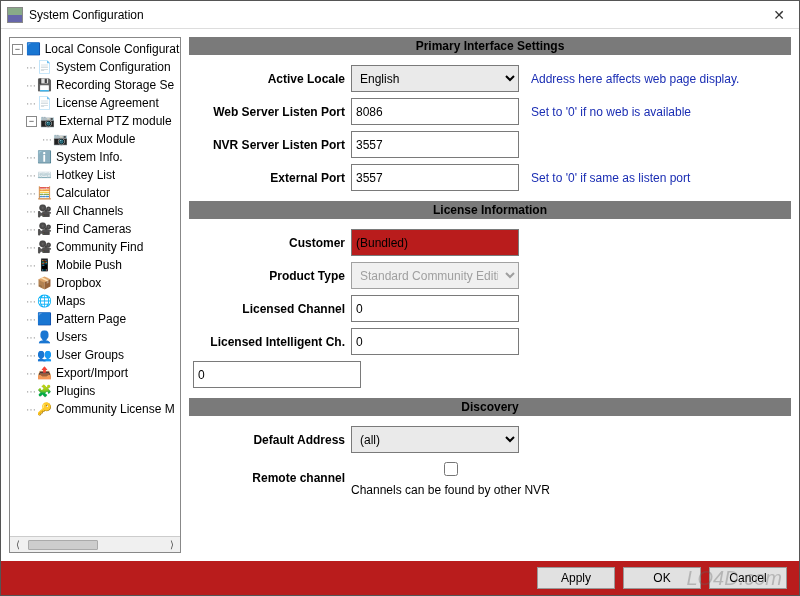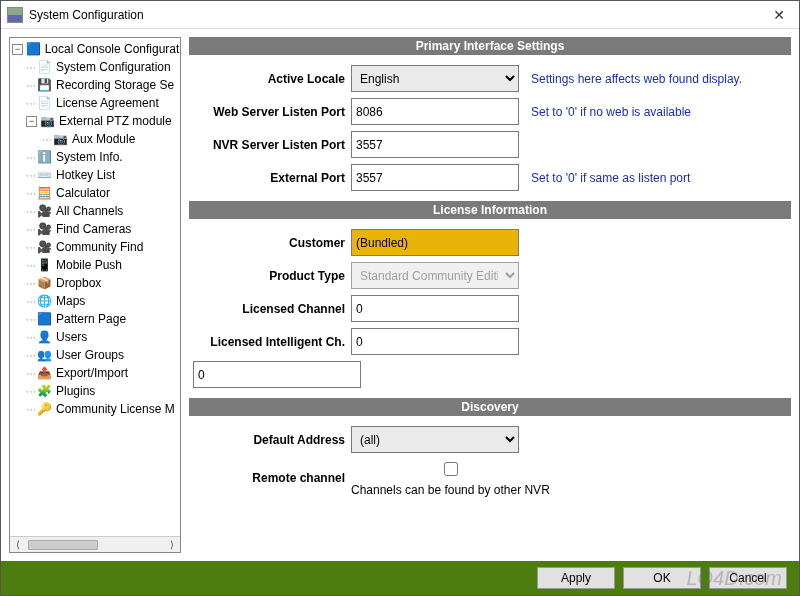--- a/index.html
+++ b/index.html
@@ -117,21 +117,21 @@
   .hscroll .track { flex:1; }
   
   .main {
     flex: 1;
     overflow: hidden;
     display: flex;
     flex-direction: column;
   }
   .section-header {
     background: #7a7a7a;
-    color: #ffffff;
+    color: #000000;
     font-weight: bold;
     text-align: center;
     padding: 2px 0;
     font-size: 12px;
     margin-top: 0;
   }
   .section-header + .rows,
   .rows + .section-header { margin-top: 4px; }
   .rows { display: flex; flex-direction: column; gap: 6px; padding: 6px 4px; }
   .row {
@@ -150,41 +150,41 @@
     width: 100%;
     height: 27px;
     font-family: inherit;
     font-size: 12px;
     border: 1px solid #7a7a7a;
     background: #fff;
     padding: 1px 4px;
   }
   .row select { background: #eaeaea; }
   .row select.disabled { color: #777; }
-  .row input.readonly { background: #eab308; }
+  .row input.readonly { background: #b91c1c; }
   .row .hint {
     color: #1a2db3;
     font-size: 12px;
     margin-left: 6px;
   }
   .row .checkbox {
     display:flex; align-items:center; gap:4px;
     font-size:12px;
     flex-direction:column;
   }
   .row .checkbox input { width:14px; height:14px; }
   
   .footer {
     height: 34px;
     display: flex;
     align-items: center;
     justify-content: flex-end;
     gap: 8px;
     padding: 0 12px 0 0;
-    background:#4d7c0f;
+    background:#b91c1c;
   }
   .footer button {
     width: 78px;
     height: 22px;
     font-family: inherit;
     font-size: 12px;
     background: #e1e1e1;
     border: 1px solid #999;
   }
   
@@ -334,21 +334,21 @@
 
       <div class="section-header">Primary Interface Settings</div>
       <div class="rows">
         <div class="row">
           <span class="lbl">Active Locale</span>
           <span class="ctrl">
             <select>
               <option>English</option>
             </select>
           </span>
-          <span class="hint">Settings here affects web found display.</span>
+          <span class="hint">Address here affects web page display.</span>
         </div>
         <div class="row">
           <span class="lbl">Web Server Listen Port</span>
           <span class="ctrl"><input type="text" value="8086" style=""></span>
           <span class="hint">Set to '0' if no web is available</span>
         </div>
         <div class="row">
           <span class="lbl">NVR Server Listen Port</span>
           <span class="ctrl"><input type="text" value="3557" style=""></span>
         </div>

